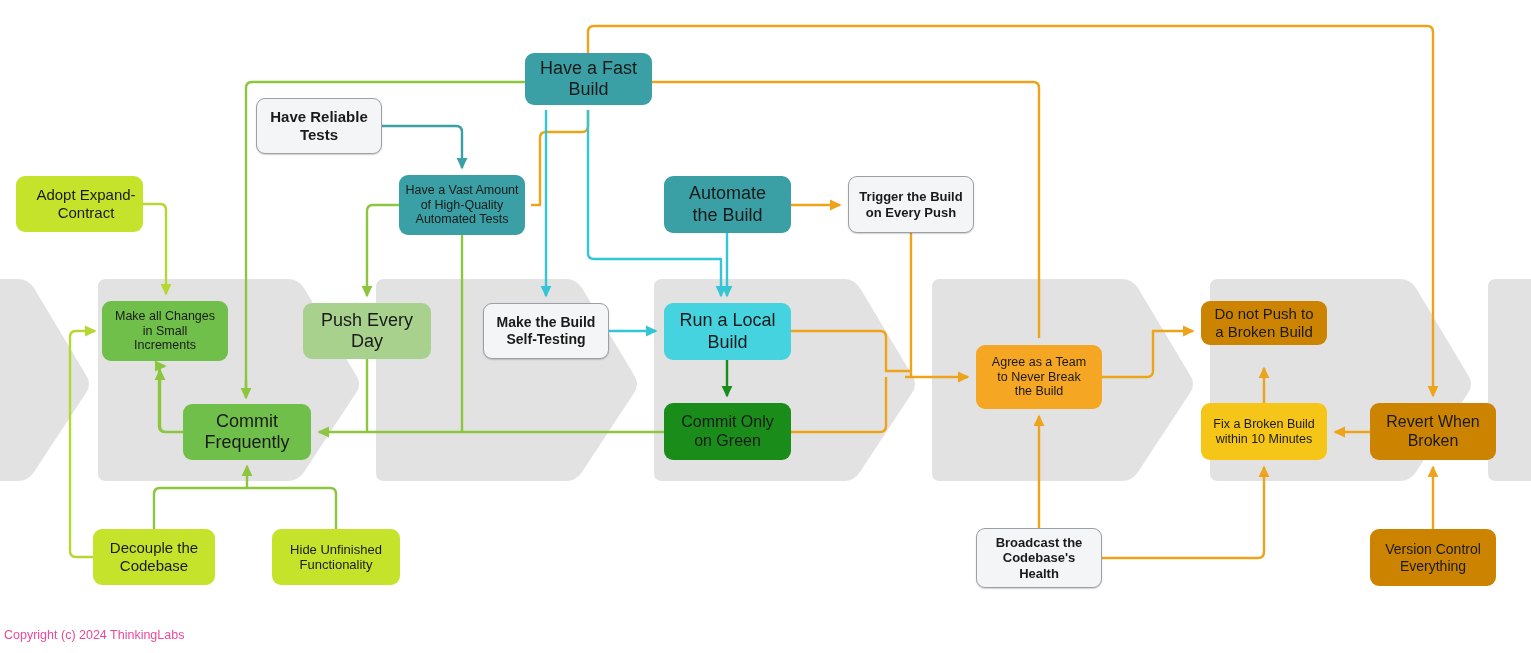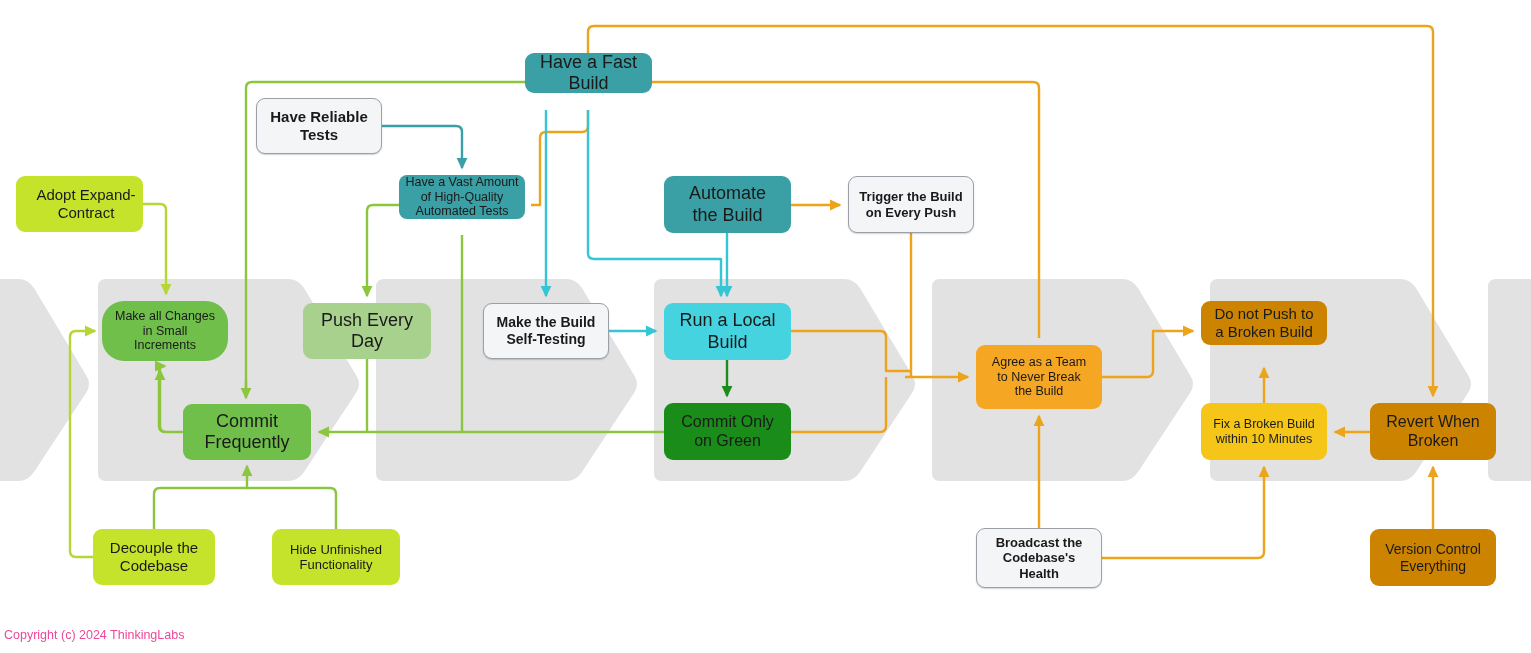--- a/index.html
+++ b/index.html
@@ -157,47 +157,47 @@
       <path stroke="#eda31a" marker-end="url(#ah-orange)" d="M 1370 432 L 1335 432"></path>
 
       <path stroke="#eda31a" marker-end="url(#ah-orange)" d="M 1433 529 L 1433 467"></path>
 
     </g>
   </svg>
 
   <div class="node" style="left:16px; top:176px; width:127px; height:56px; background:#c6e32c; font-size:15px;padding-left:18px;">Adopt Expand-
 Contract</div>
 
-  <div class="node" style="left:102px; top:301px; width:126px; height:60px; background:#70bf4a; font-size:12.5px;border-radius:22px;">Make all Changes
+  <div class="node" style="left:102px; top:301px; width:126px; height:60px; background:#70bf4a; font-size:12.5px;">Make all Changes
 in Small
 Increments</div>
 
   <div class="node" style="left:183px; top:404px; width:128px; height:56px; background:#70bf4a; font-size:18px;">Commit
 Frequently</div>
 
   <div class="node" style="left:93px; top:529px; width:122px; height:56px; background:#c6e32c; font-size:15px;">Decouple the
 Codebase</div>
 
   <div class="node" style="left:272px; top:529px; width:128px; height:56px; background:#c6e32c; font-size:13px;">Hide Unfinished
 Functionality</div>
 
   <div class="node plain" style="left:256px; top:98px; width:126px; height:56px; font-size:15px;">Have Reliable
 Tests</div>
 
-  <div class="node" style="left:399px; top:175px; width:126px; height:44px; background:#3aa0a5; font-size:12.5px;border-radius:8px;">Have a Vast Amount
+  <div class="node" style="left:399px; top:175px; width:126px; height:60px; background:#3aa0a5; font-size:12.5px;">Have a Vast Amount
 of  High-Quality
 Automated Tests</div>
 
   <div class="node" style="left:303px; top:303px; width:128px; height:56px; background:#a9d18e; font-size:18px;">Push Every
 Day</div>
 
   <div class="node plain" style="left:483px; top:303px; width:126px; height:56px; font-size:14px;">Make the Build
 Self-Testing</div>
 
-  <div class="node" style="left:525px; top:53px; width:127px; height:40px; background:#3aa0a5; font-size:18px;">Have a Fast
+  <div class="node" style="left:525px; top:53px; width:127px; height:52px; background:#3aa0a5; font-size:18px;">Have a Fast
 Build</div>
 
   <div class="node" style="left:664px; top:176px; width:127px; height:57px; background:#3aa0a5; font-size:18px;">Automate
 the Build</div>
 
   <div class="node plain" style="left:848px; top:176px; width:126px; height:57px; font-size:13px;text-align:center;">Trigger the Build
 on Every Push</div>
 
   <div class="node" style="left:664px; top:303px; width:127px; height:57px; background:#45d3e0; font-size:18px;">Run a Local
 Build</div>

